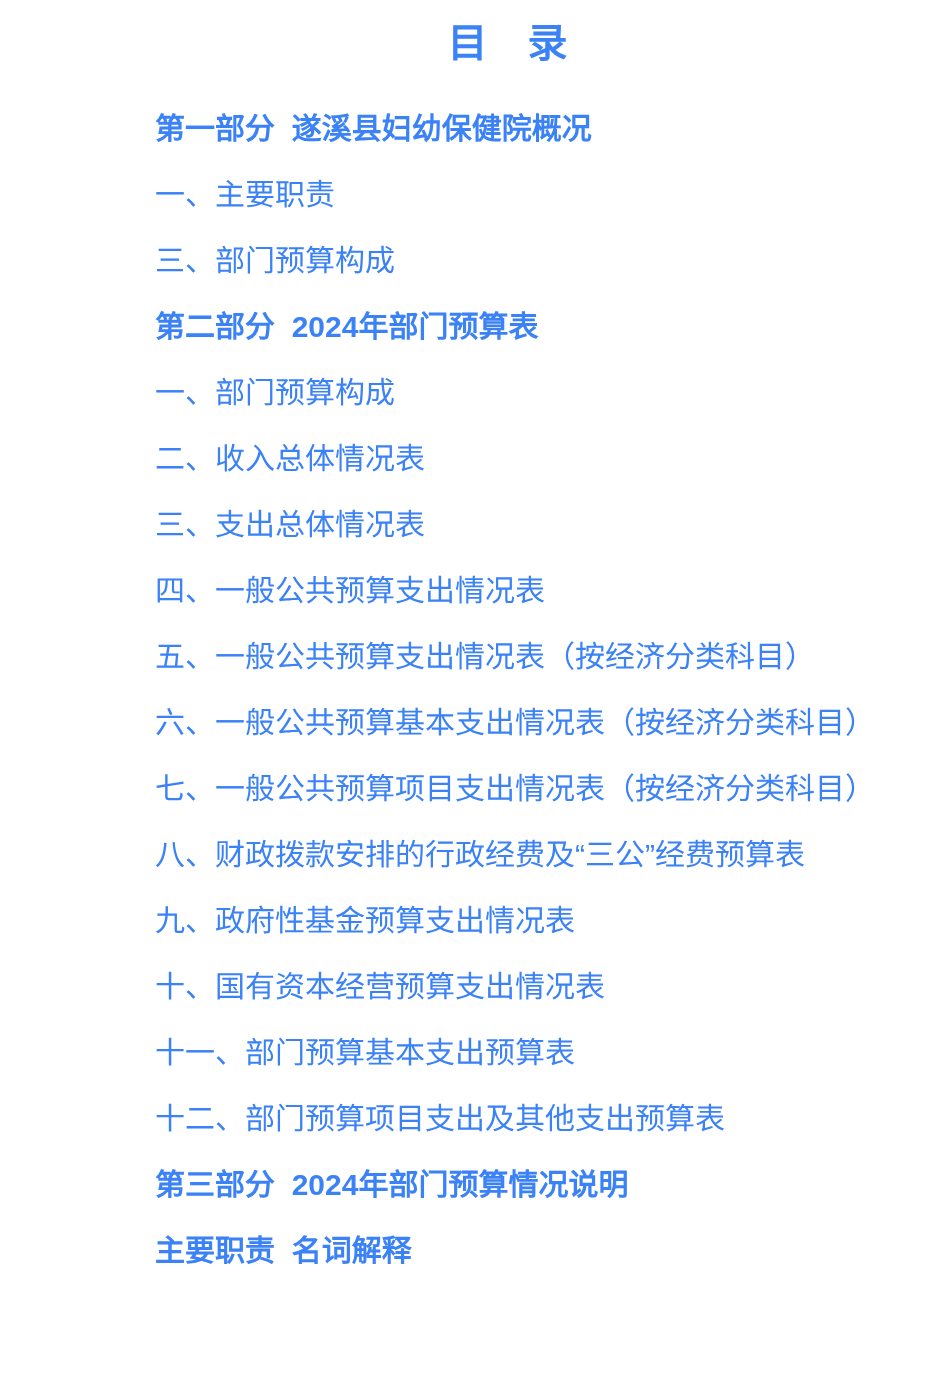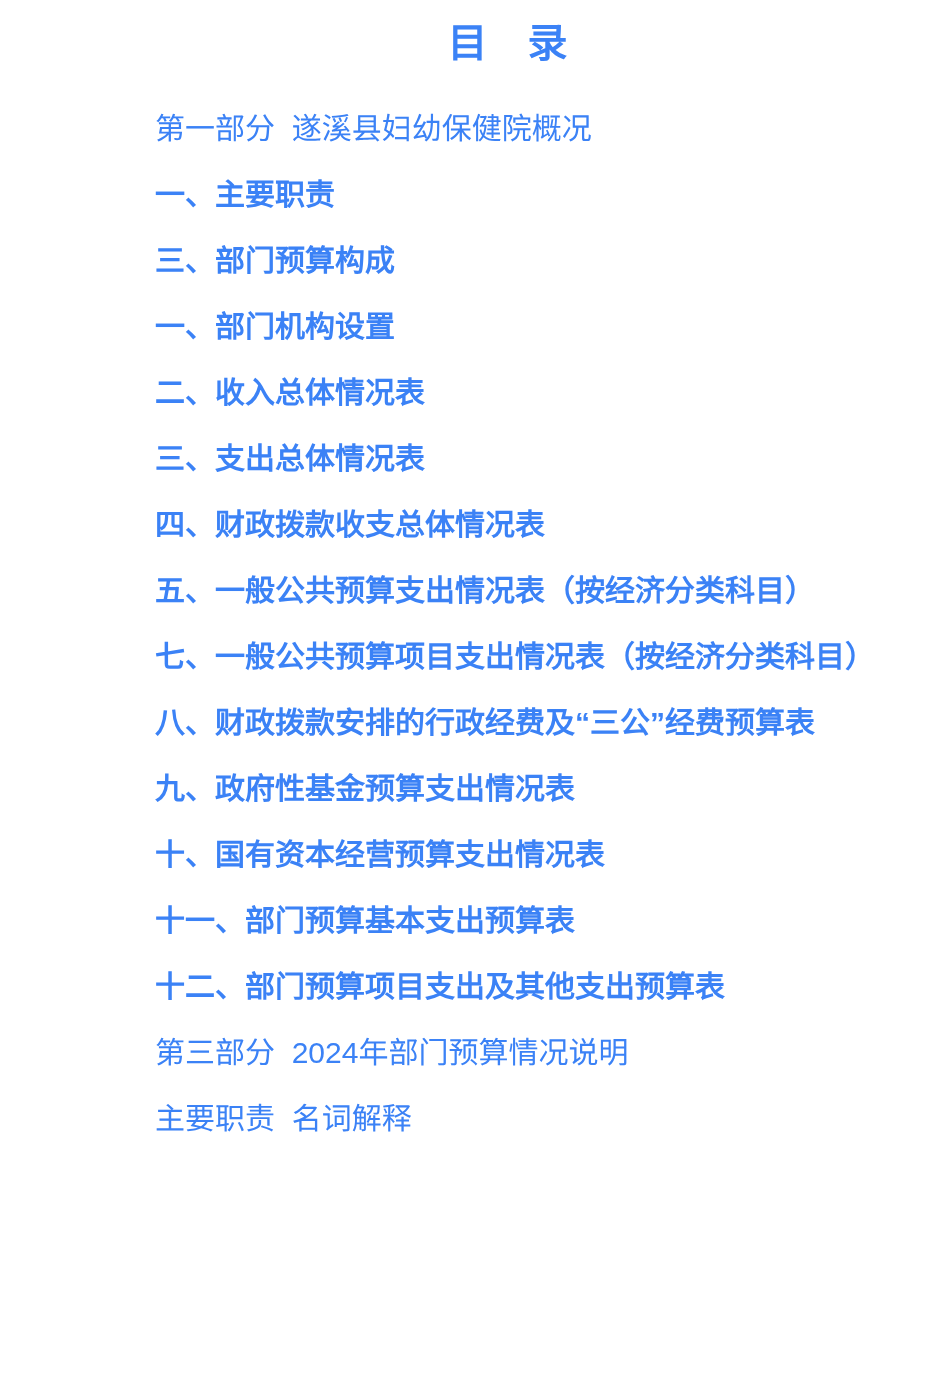--- a/index.html
+++ b/index.html
@@ -30,43 +30,45 @@
     margin: 0 0 24px 0;
   }
   .toc-list {
     margin: 0;
     padding: 0;
   }
   .toc-entry {
     font-size: 30px;
     line-height: 66px;
     white-space: pre-wrap;
-    font-weight: 700;
+    font-weight: 400;
   }
   .toc-entry.section {
-    font-weight: 400;
+    font-weight: 700;
   }
 </style>
 </head>
 <body>
 
 <div class="page">
   <div class="content">
 
     <h1 class="doc-title">目　录</h1>
 
     <div class="toc-list">
       <div class="toc-entry section">第一部分  遂溪县妇幼保健院概况</div>
       <div class="toc-entry">一、主要职责</div>
       <div class="toc-entry">三、部门预算构成</div>
-      <div class="toc-entry">一、部门机构设置</div>
+      <div class="toc-entry section">第二部分  2024年部门预算表</div>
+      <div class="toc-entry">一、部门预算构成</div>
       <div class="toc-entry">二、收入总体情况表</div>
       <div class="toc-entry">三、支出总体情况表</div>
-      <div class="toc-entry">四、财政拨款收支总体情况表</div>
+      <div class="toc-entry">四、一般公共预算支出情况表</div>
       <div class="toc-entry">五、一般公共预算支出情况表（按经济分类科目）</div>
+      <div class="toc-entry">六、一般公共预算基本支出情况表（按经济分类科目）</div>
       <div class="toc-entry">七、一般公共预算项目支出情况表（按经济分类科目）</div>
       <div class="toc-entry">八、财政拨款安排的行政经费及“三公”经费预算表</div>
       <div class="toc-entry">九、政府性基金预算支出情况表</div>
       <div class="toc-entry">十、国有资本经营预算支出情况表</div>
       <div class="toc-entry">十一、部门预算基本支出预算表</div>
       <div class="toc-entry">十二、部门预算项目支出及其他支出预算表</div>
       <div class="toc-entry section">第三部分  2024年部门预算情况说明</div>
       <div class="toc-entry section">主要职责  名词解释</div>
     </div>
 

